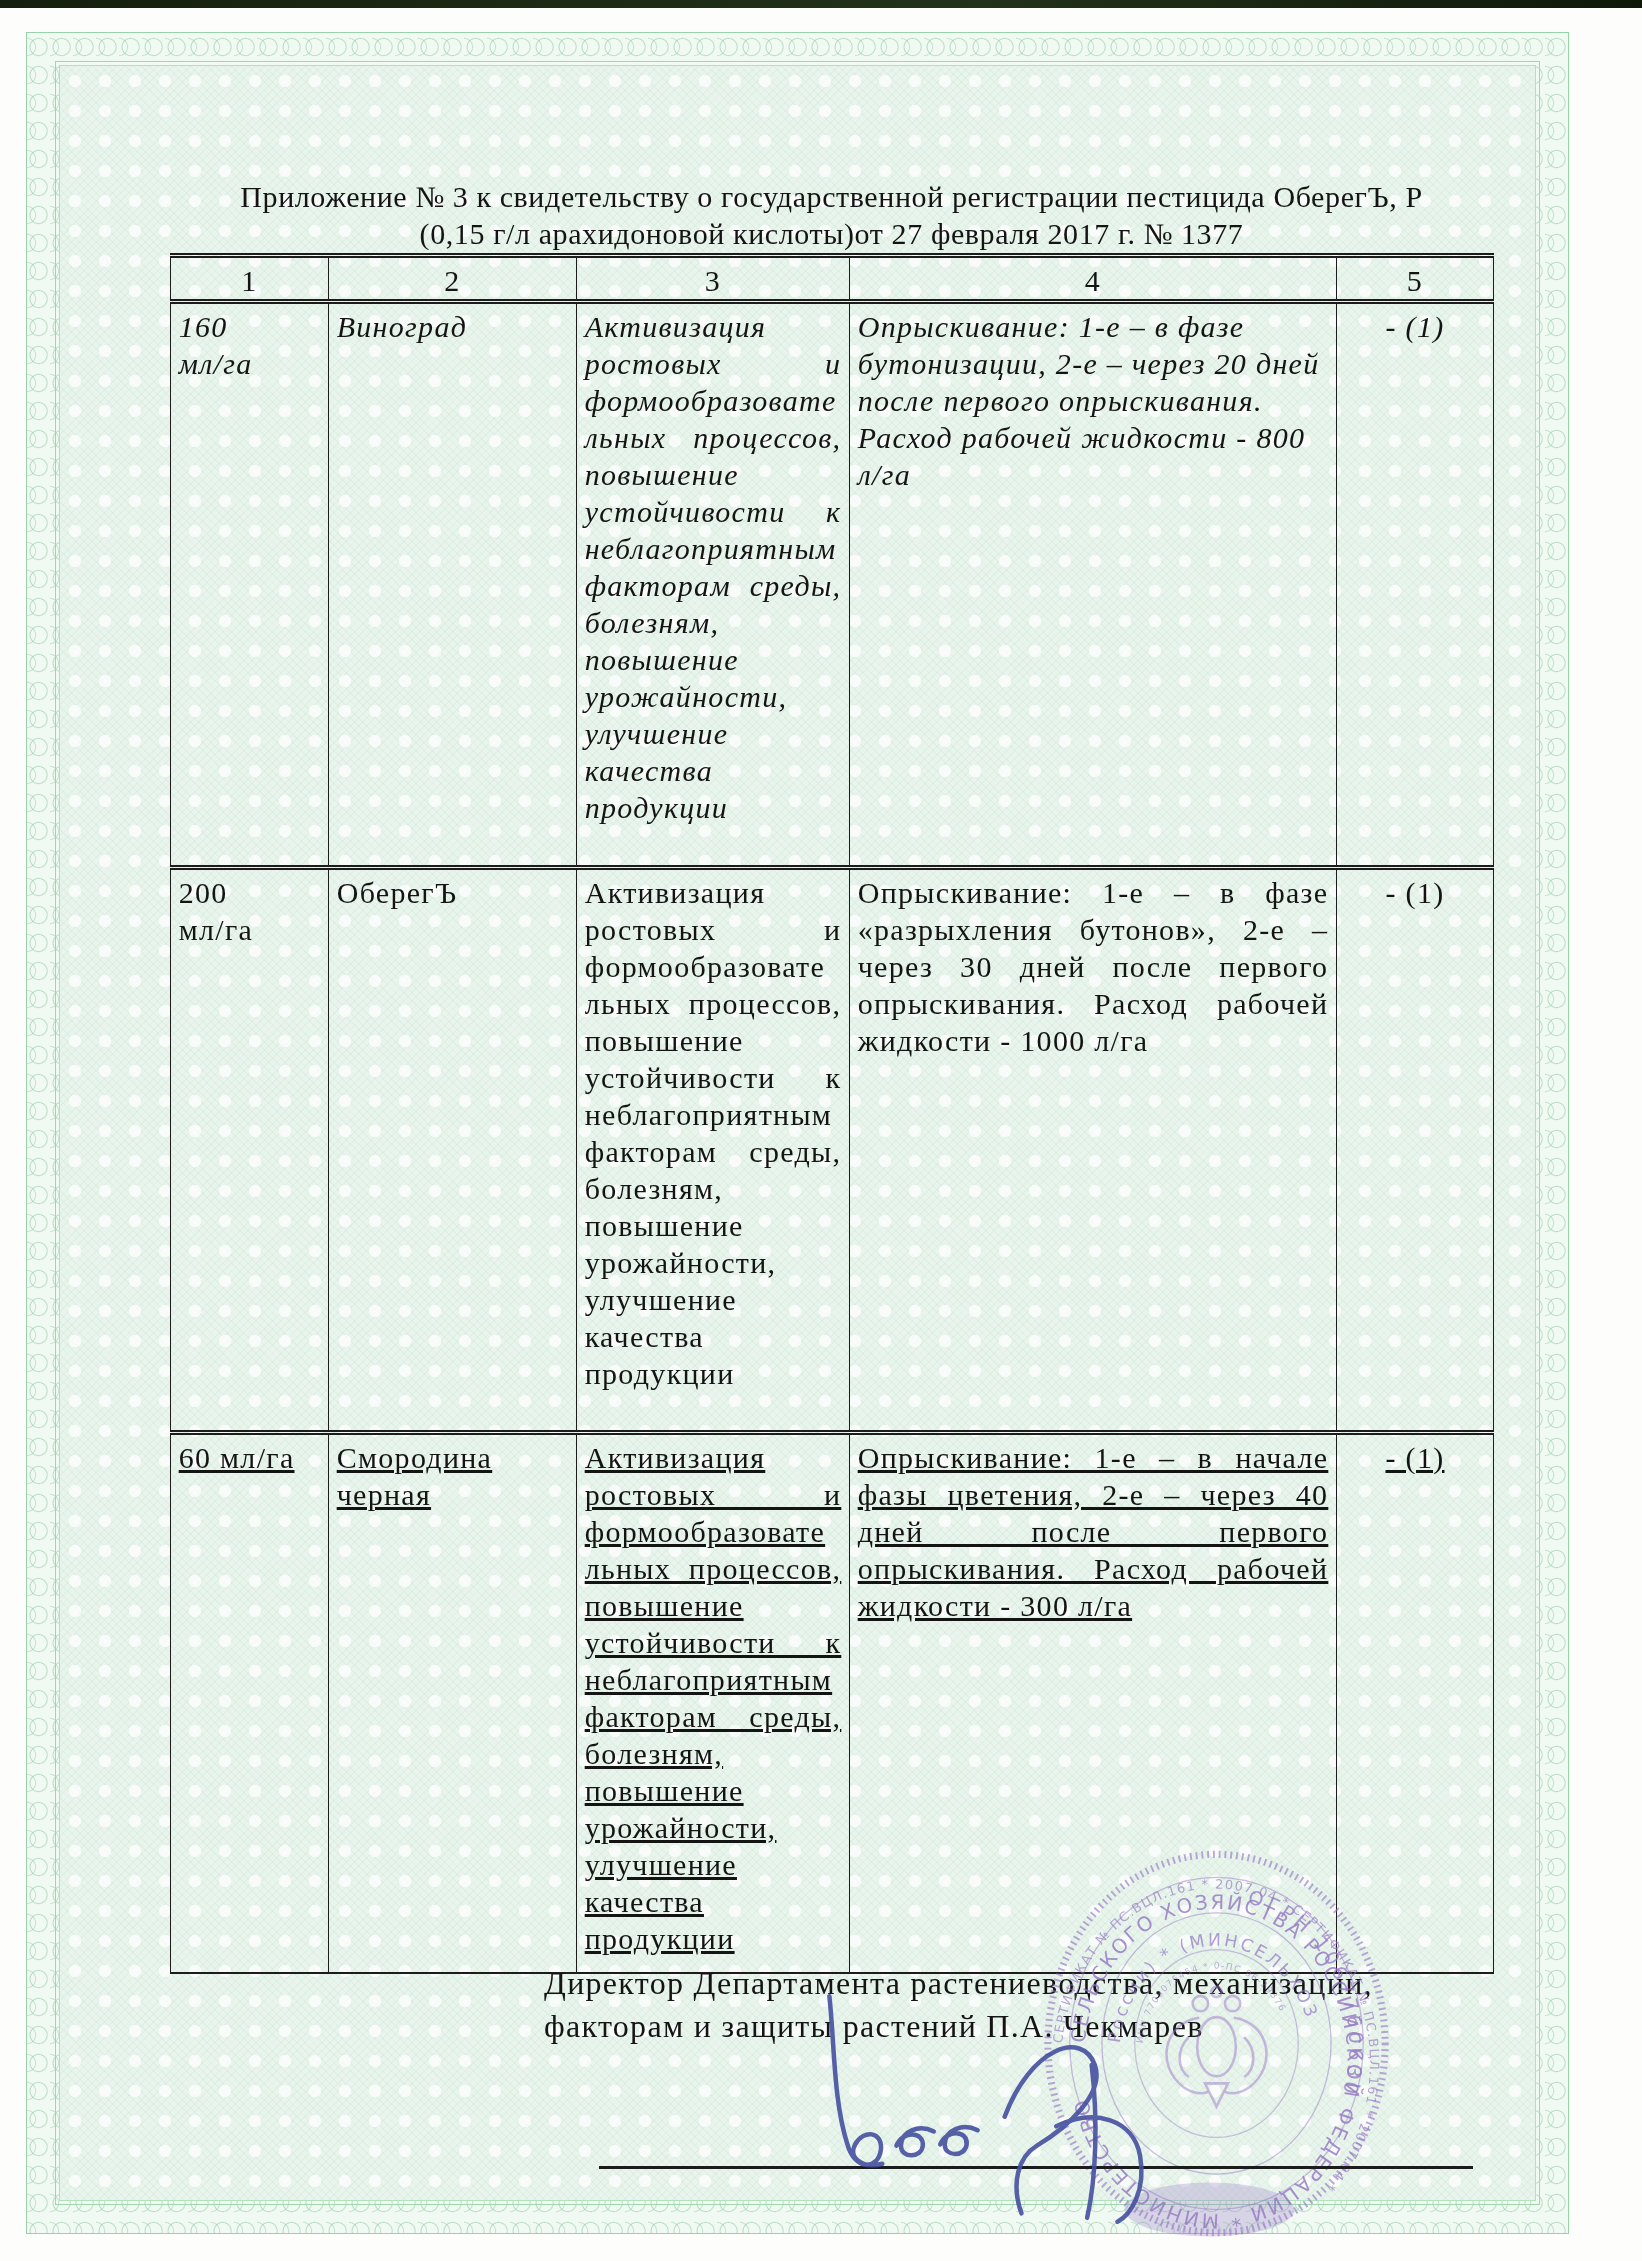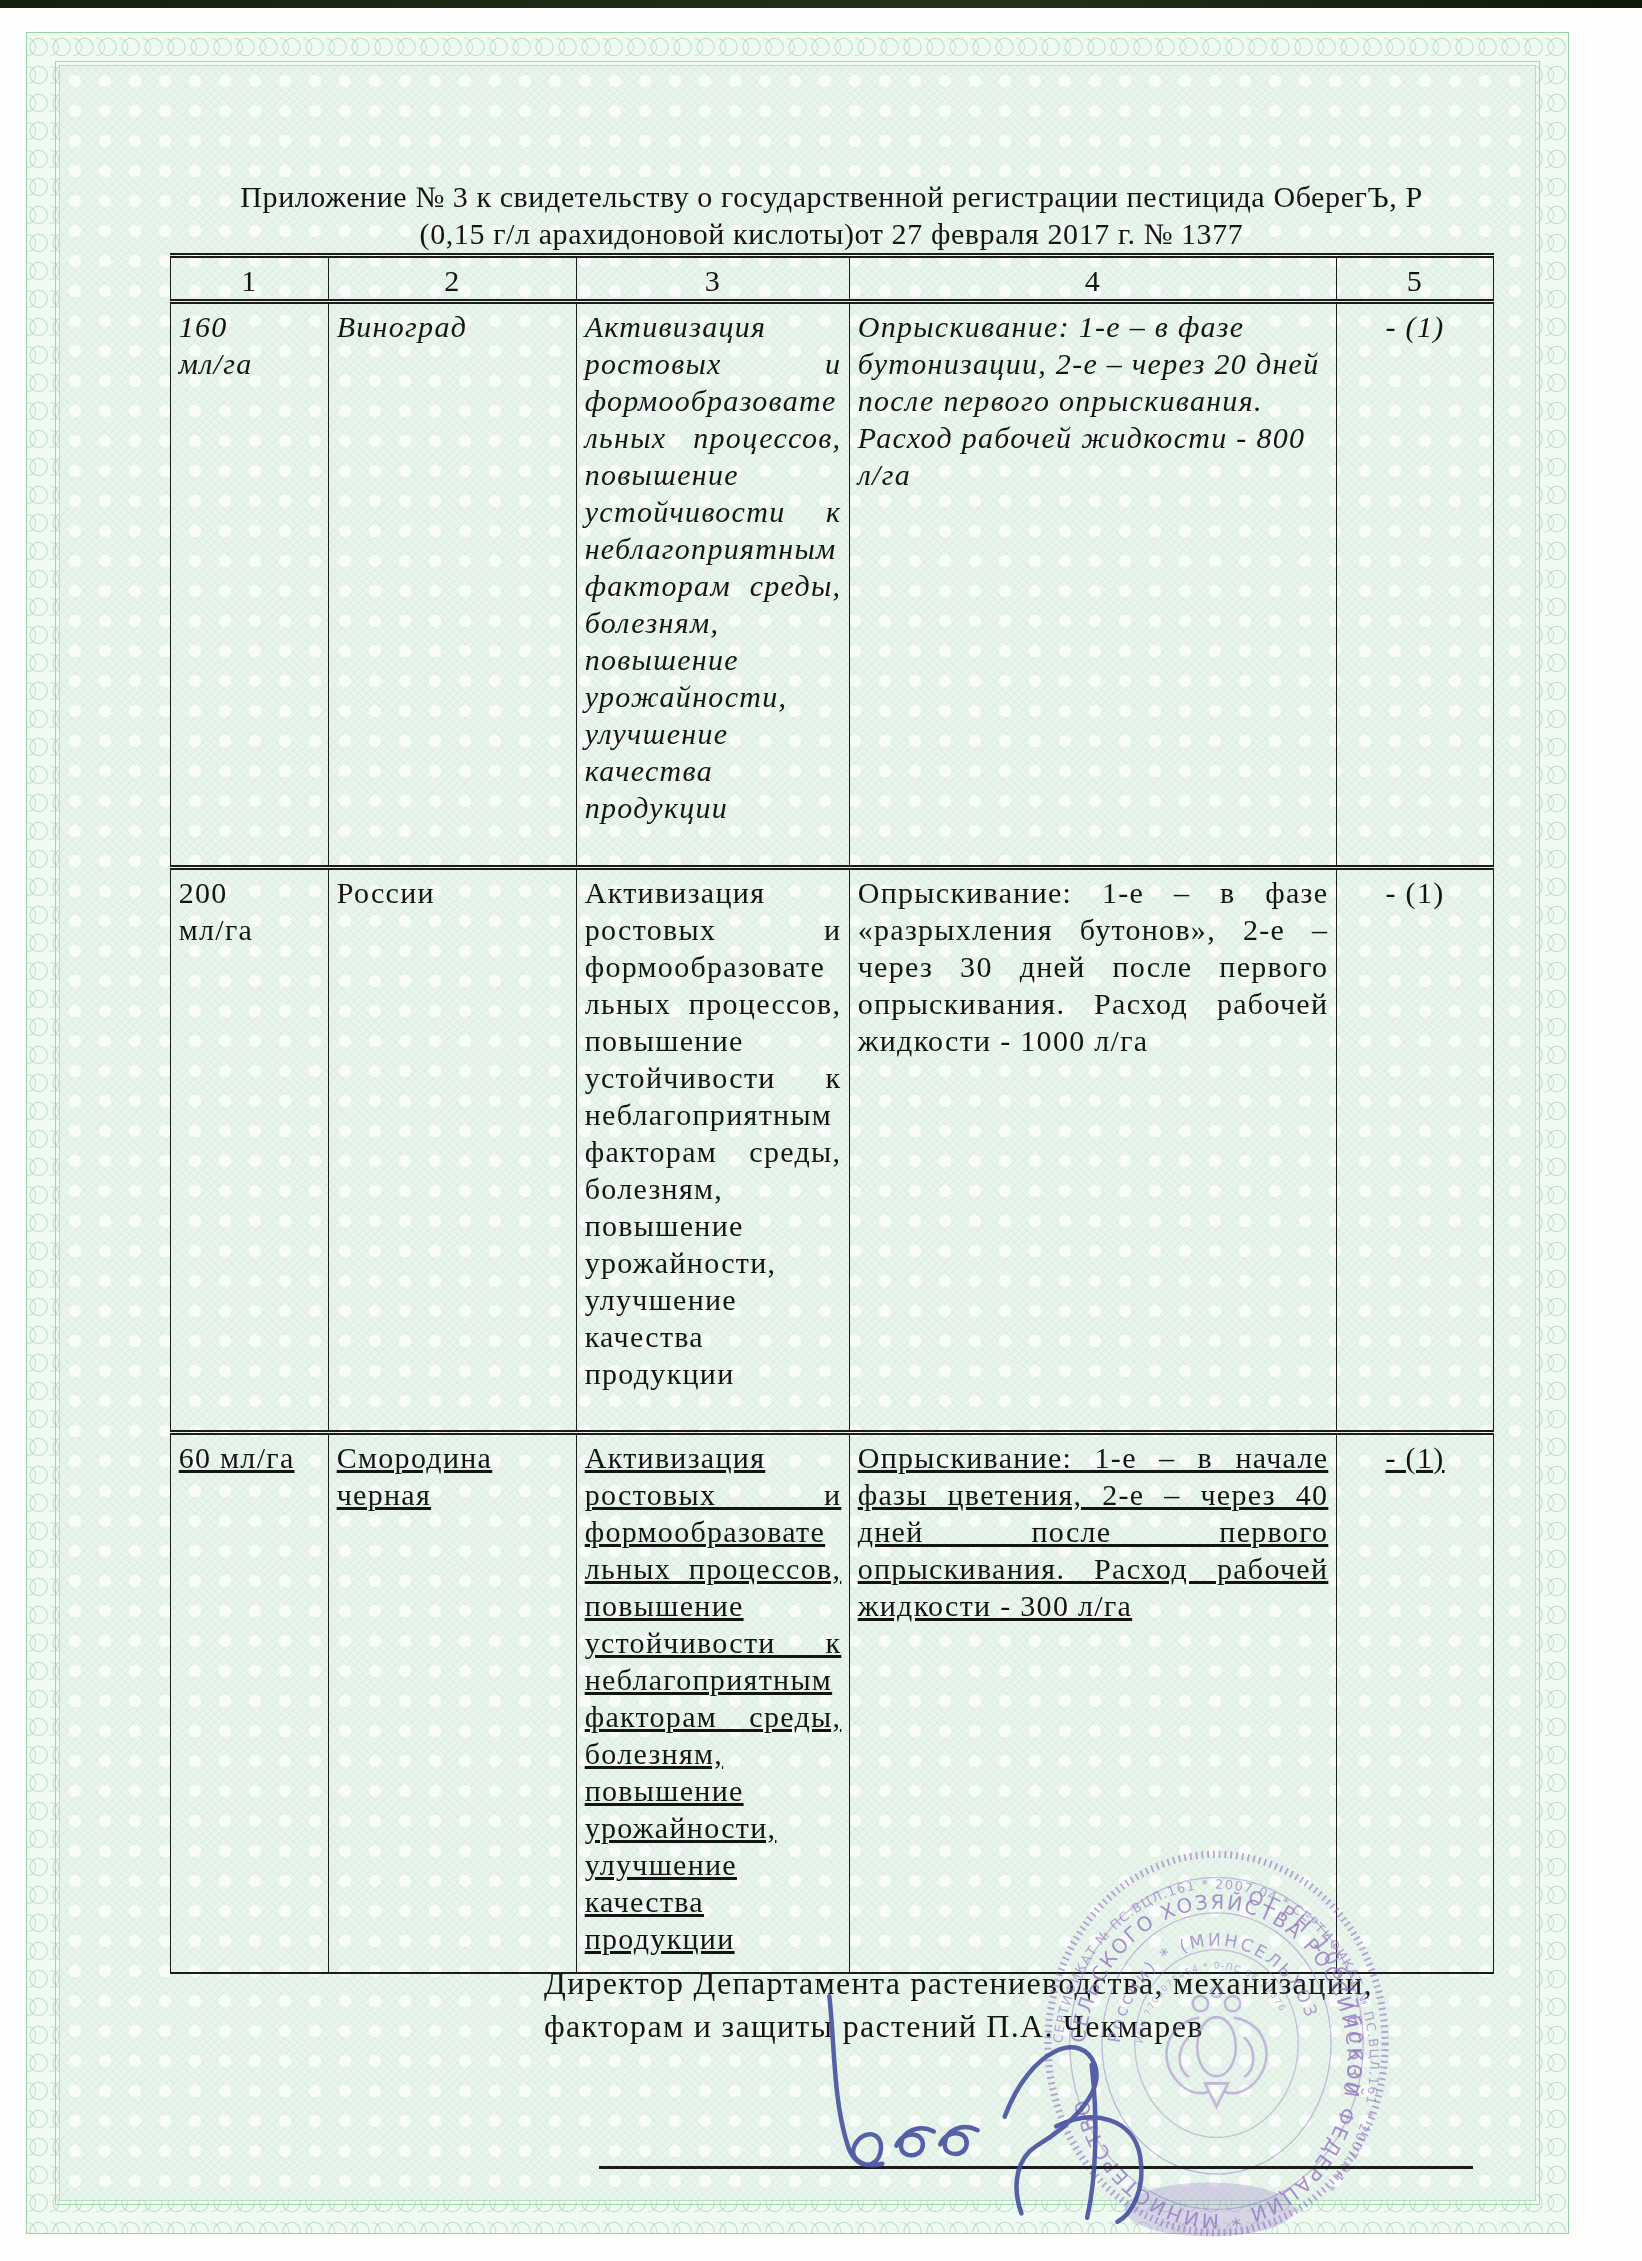--- a/index.html
+++ b/index.html
@@ -89,21 +89,21 @@
         <td class="c-dose">160
 мл/га</td>
         <td class="c-crop">Виноград</td>
         <td class="c-purpose">Активизация ростовых и формообразовательных процессов, повышение устойчивости к неблагоприятным факторам среды, болезням, повышение урожайности, улучшение качества продукции</td>
         <td class="c-method first">Опрыскивание: 1-е – в фазе бутонизации, 2-е – через 20 дней после первого опрыскивания. Расход рабочей жидкости - 800 л/га</td>
         <td class="c-wait">- (1)</td>
       </tr>
       <tr class="r2">
         <td class="c-dose">200
 мл/га</td>
-        <td class="c-crop">России</td>
+        <td class="c-crop">ОберегЪ</td>
         <td class="c-purpose">Активизация ростовых и формообразовательных процессов, повышение устойчивости к неблагоприятным факторам среды, болезням, повышение урожайности, улучшение качества продукции</td>
         <td class="c-method">Опрыскивание: 1-е – в фазе «разрыхления бутонов», 2-е – через 30 дней после первого опрыскивания. Расход рабочей жидкости - 1000 л/га</td>
         <td class="c-wait">- (1)</td>
       </tr>
       <tr class="r3">
         <td class="c-dose">60 мл/га</td>
         <td class="c-crop">Смородина
 черная</td>
         <td class="c-purpose">Активизация ростовых и формообразовательных процессов, повышение устойчивости к неблагоприятным факторам среды, болезням, повышение урожайности, улучшение качества продукции</td>
         <td class="c-method">Опрыскивание: 1-е – в начале фазы цветения, 2-е – через 40 дней после первого опрыскивания. Расход рабочей жидкости - 300 л/га</td>

